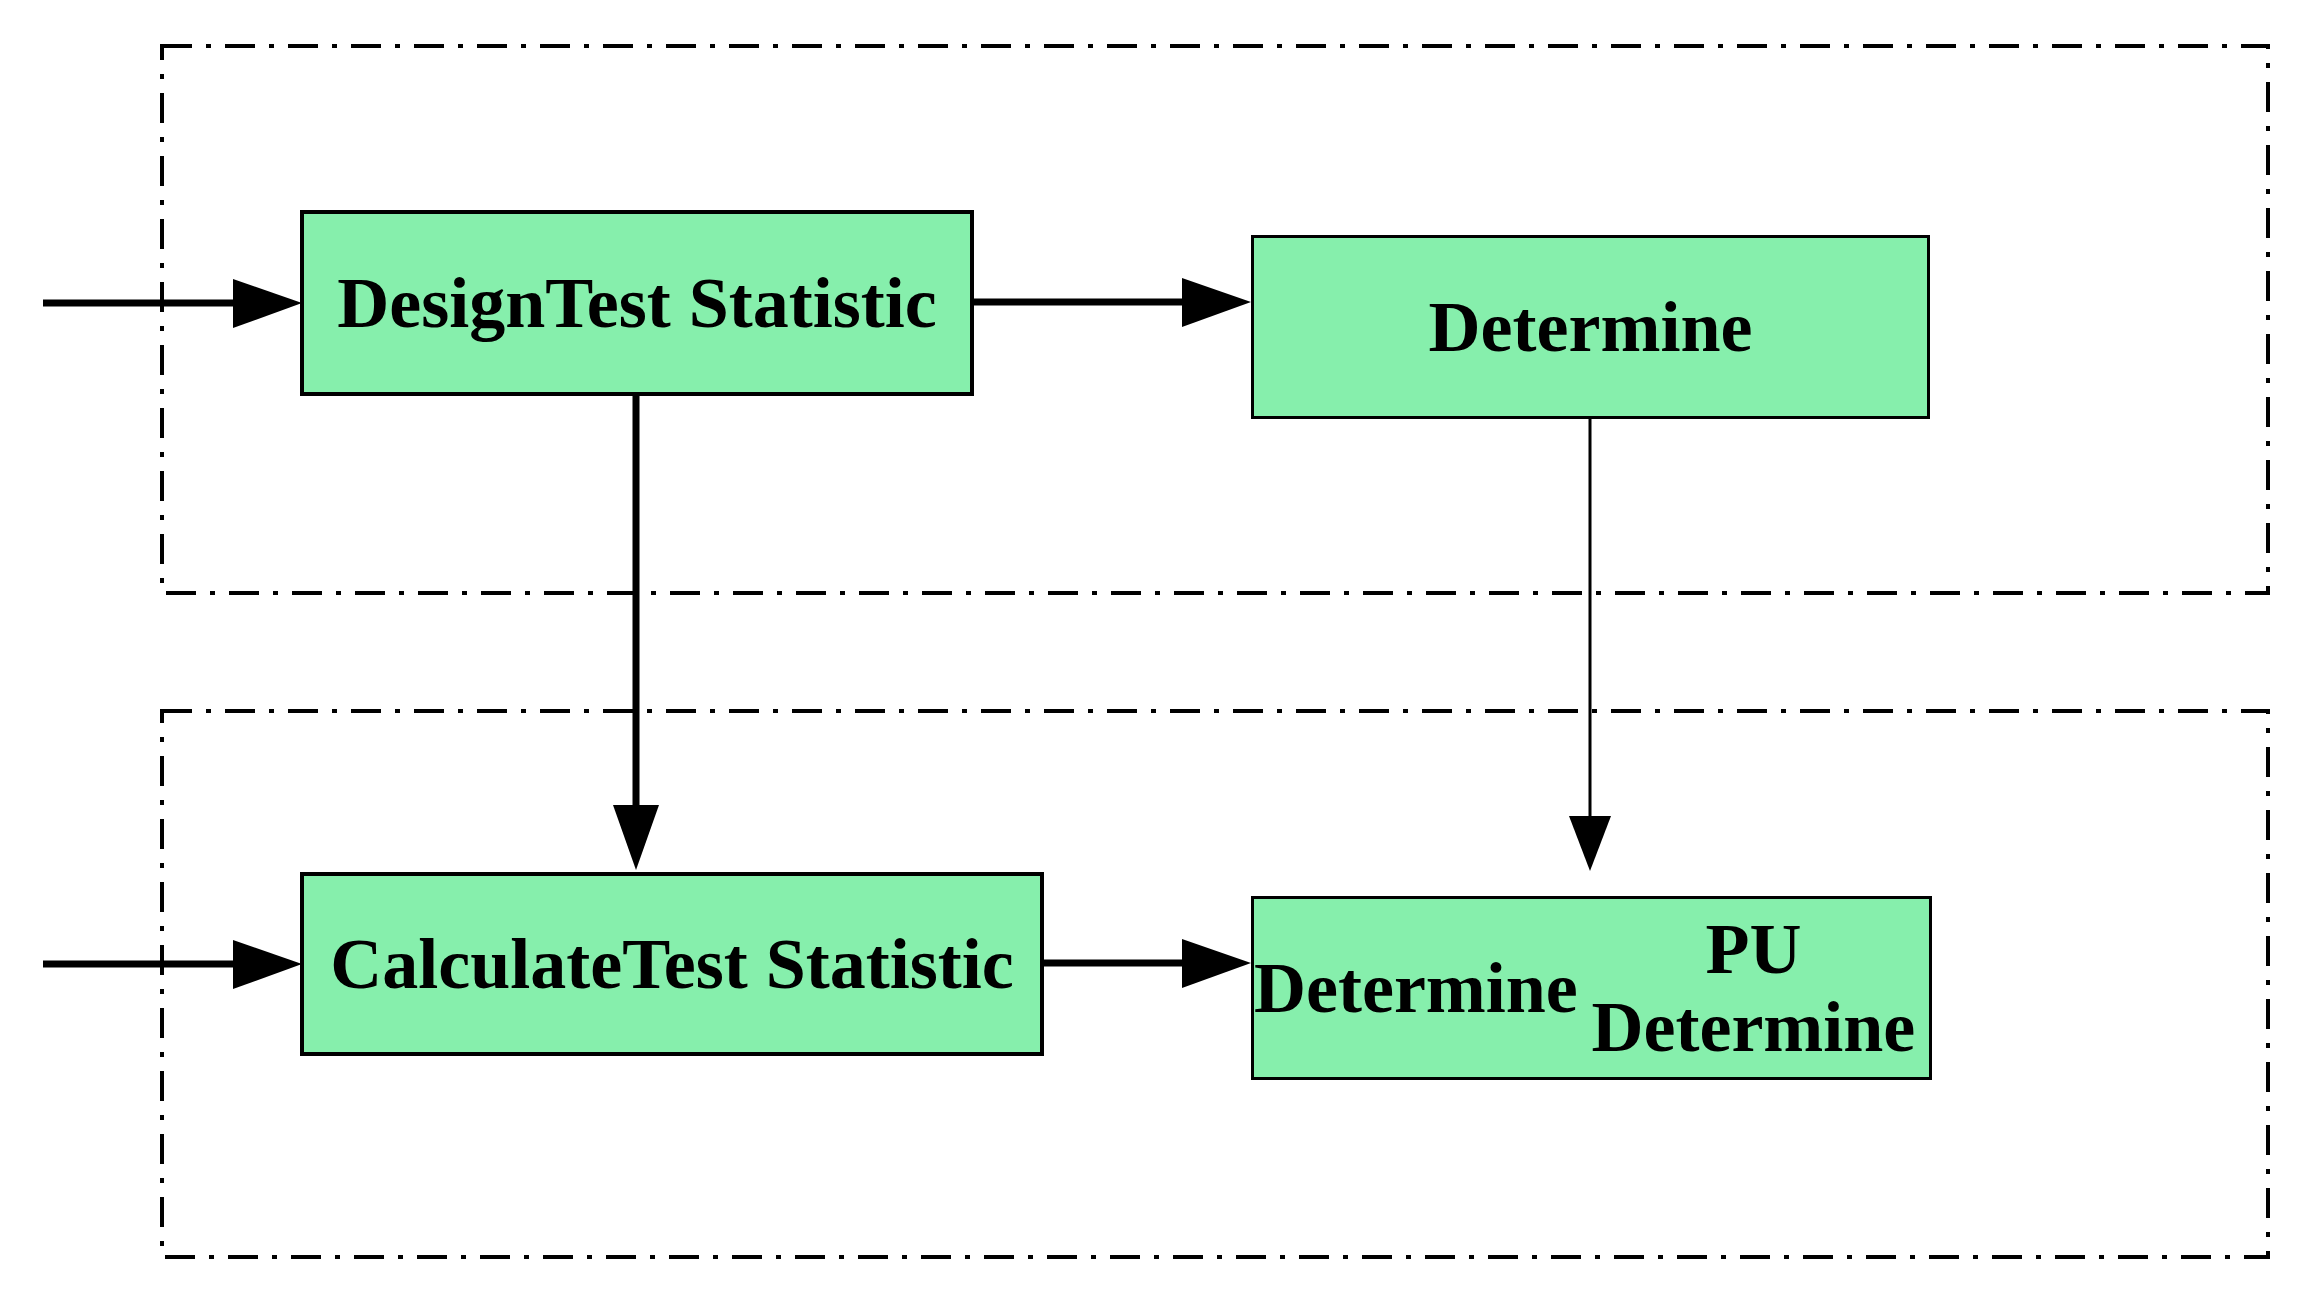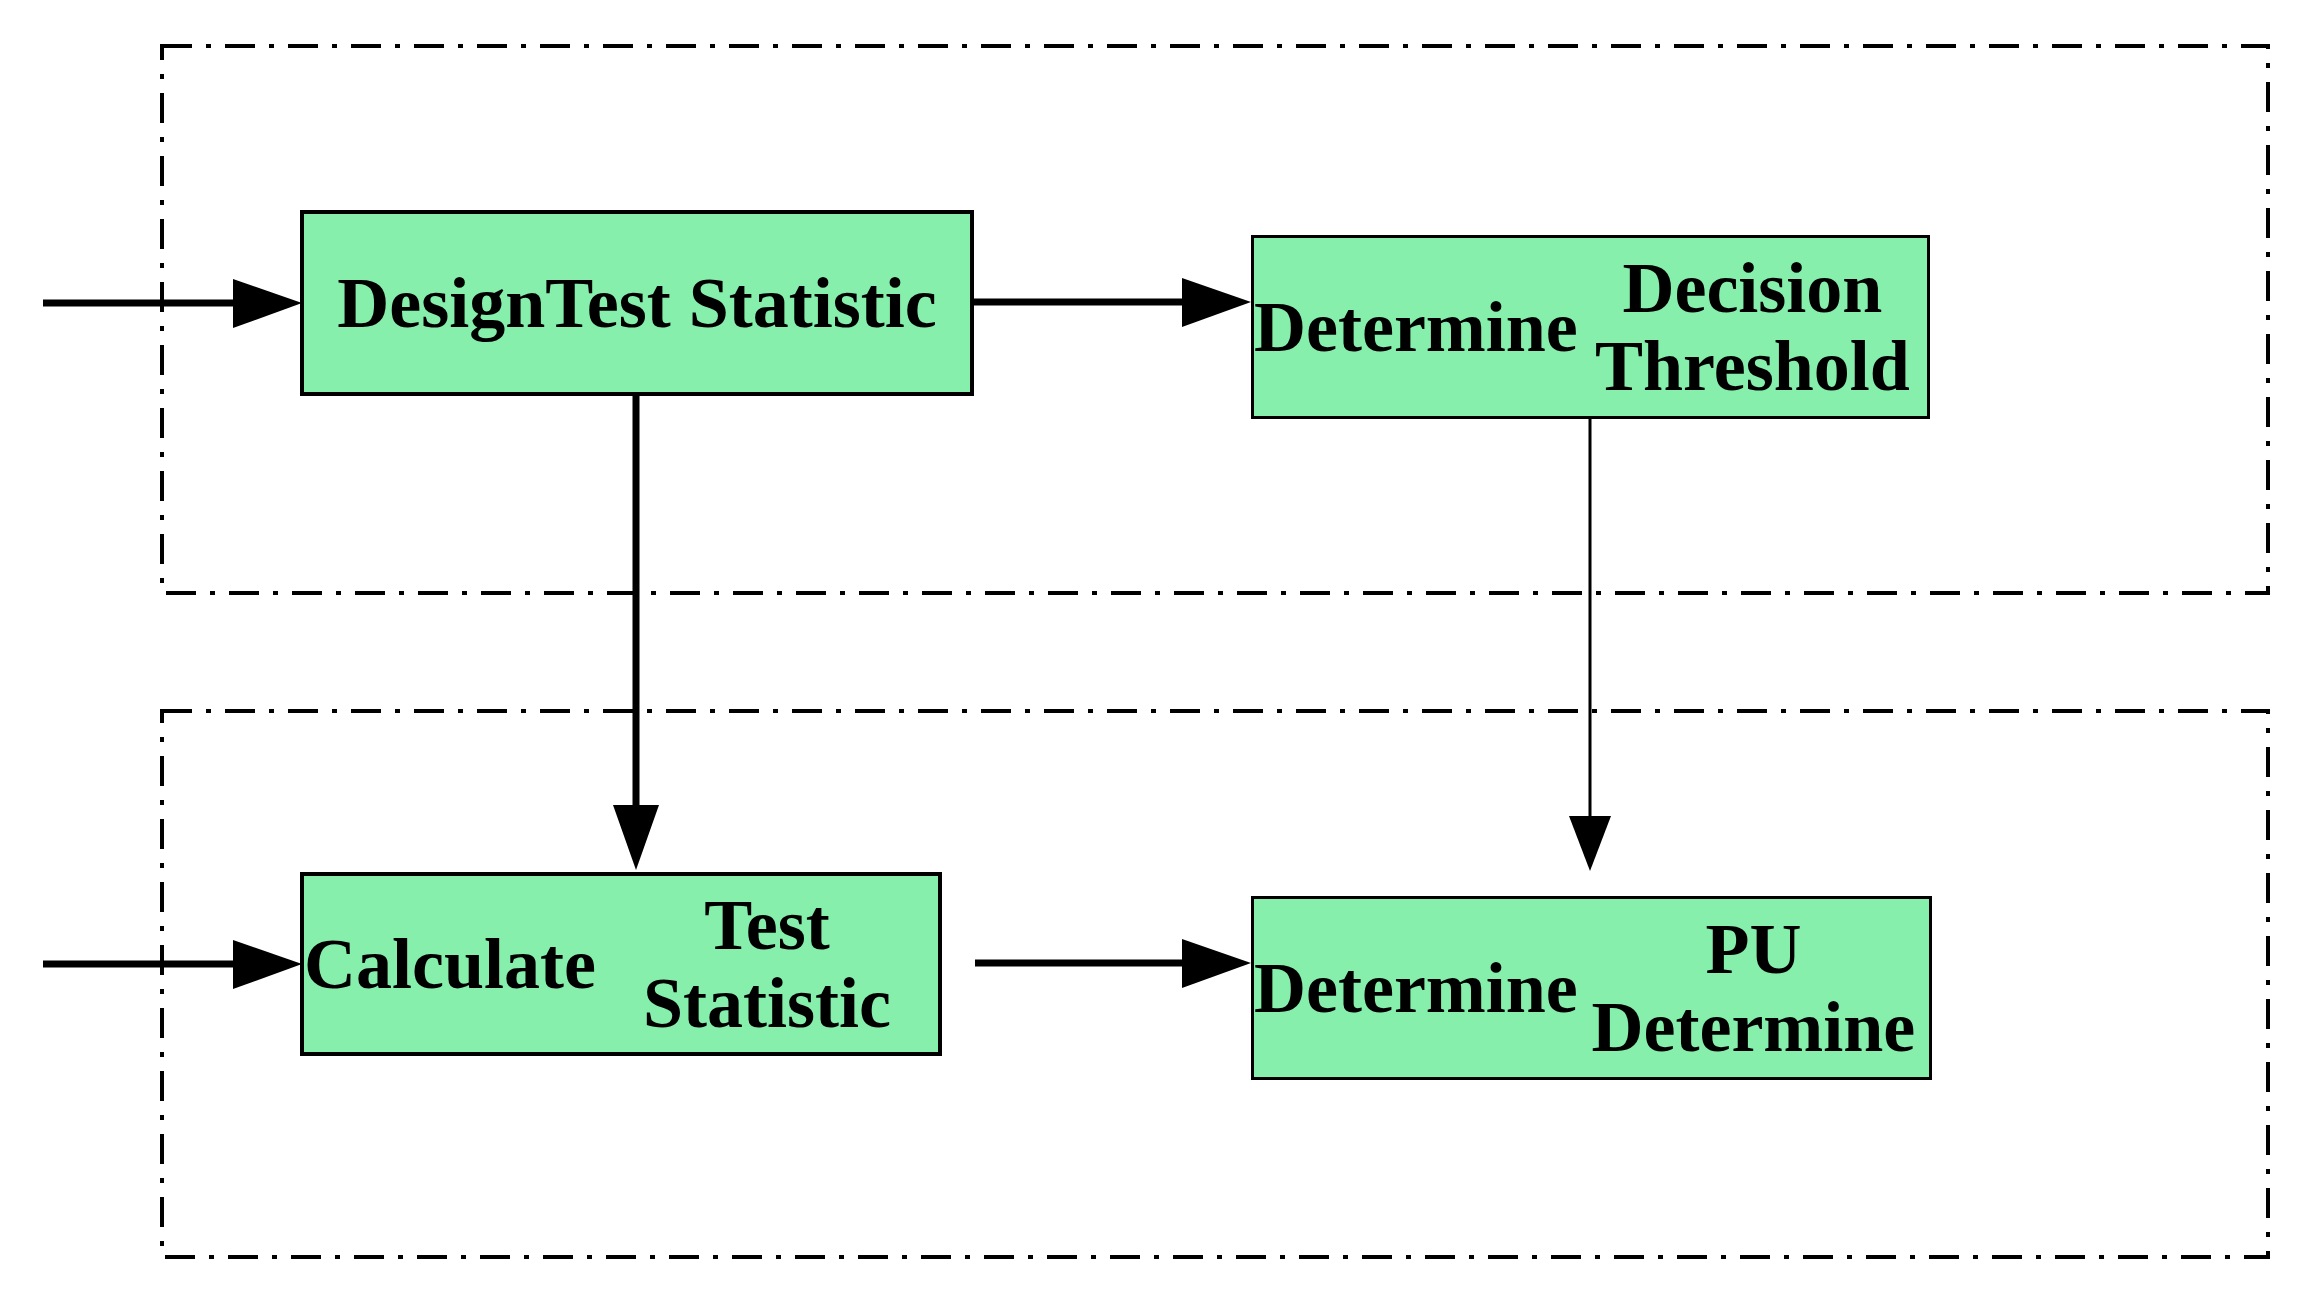--- a/index.html
+++ b/index.html
@@ -35,21 +35,21 @@
     font-weight: bold;
     font-size: 72px;
     line-height: 78px;
     font-family: "Liberation Serif", serif;
   }
   .border-thick { border: 4px solid #000000; }
   .border-thin  { border: 3px solid #000000; margin-top: 24px; }
 
   .box-design-test-statistic        { left: 300px;  top: 210px; width: 674px; height: 186px; }
   .box-determine-decision-threshold { left: 1251px; top: 211px; width: 679px; height: 184px; }
-  .box-calculate-test-statistic     { left: 300px;  top: 872px; width: 642px; height: 184px; }
+  .box-calculate-test-statistic     { left: 300px;  top: 872px; width: 744px; height: 184px; }
   .box-determine-pu-activity        { left: 1251px; top: 872px; width: 681px; height: 184px; }
 
   .region-label {
     position: absolute;
     color: #000000;
     font-family: "Liberation Sans", sans-serif;
     font-weight: bold;
     font-size: 54px;
     line-height: 60px;
     white-space: nowrap;
@@ -99,21 +99,20 @@
     </g>
   </svg>
 
   <div class="process-box border-thick box-design-test-statistic">
     <span>Design</span>
     <span>Test Statistic</span>
   </div>
 
   <div class="process-box border-thin box-determine-decision-threshold">
     <span>Determine</span>
-    <span>Decision Threshold</span>
   </div>
 
   <div class="process-box border-thick box-calculate-test-statistic">
     <span>Calculate</span>
     <span>Test Statistic</span>
   </div>
 
   <div class="process-box border-thin box-determine-pu-activity">
     <span>Determine</span>
     <span>PU Determine</span>

